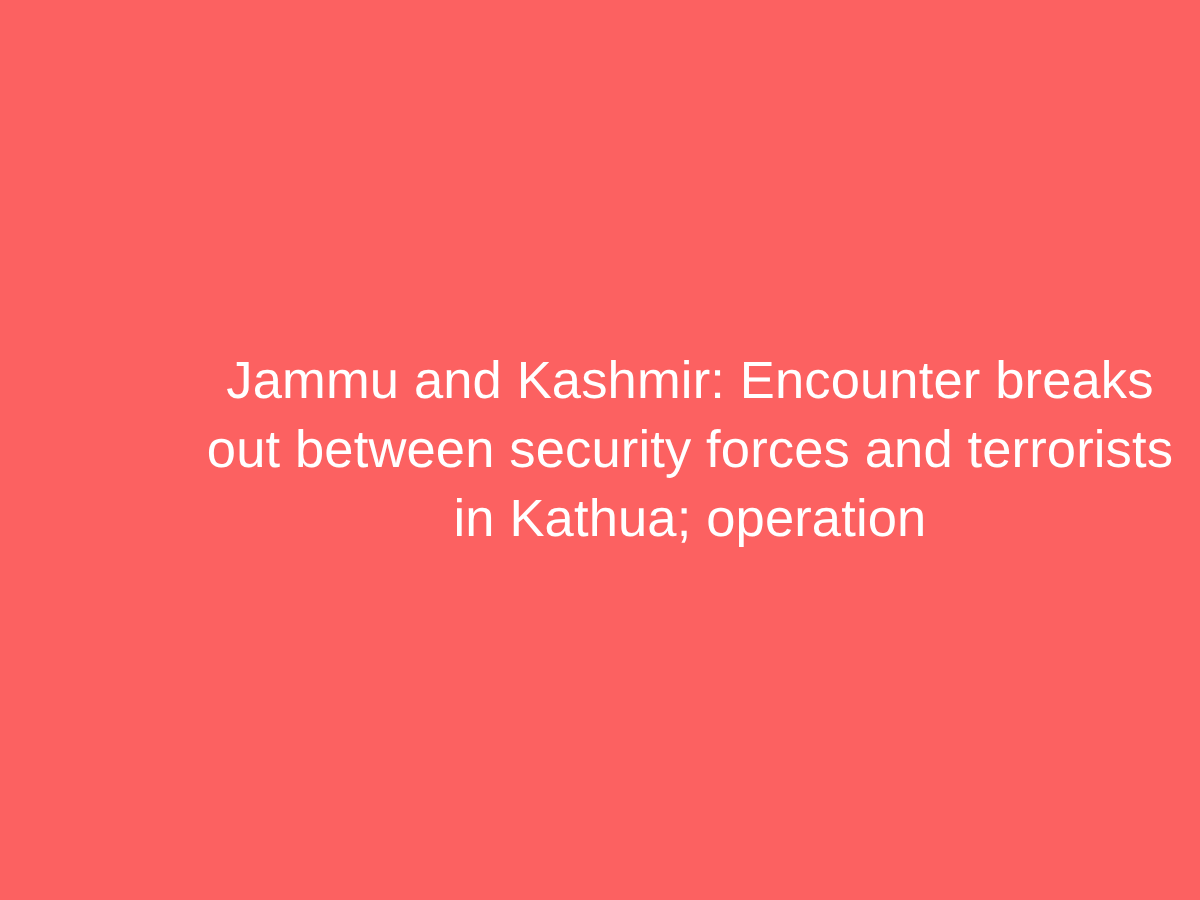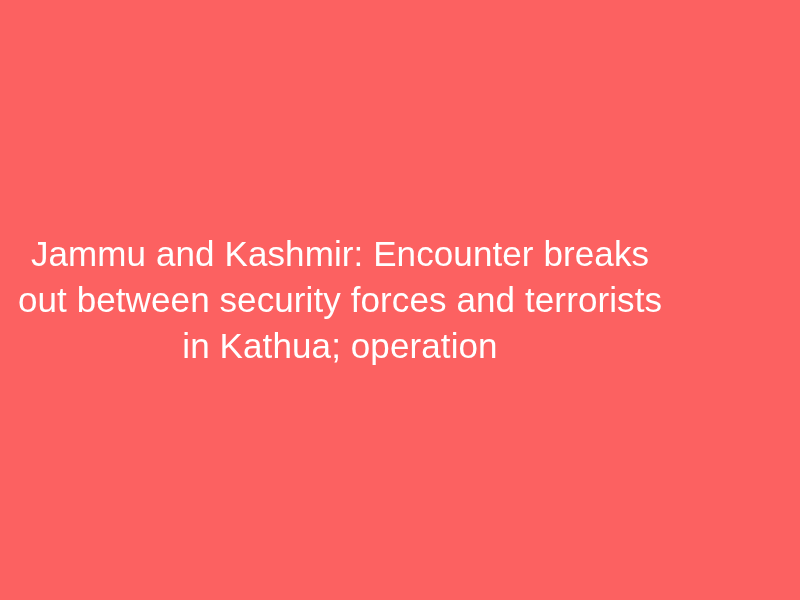--- a/index.html
+++ b/index.html
@@ -15,21 +15,21 @@
     font-family: "Liberation Sans", sans-serif;
   }
 
   .card {
     position: relative;
     width: 800px;
     height: 600px;
     background: #fc6161;
     display: flex;
     align-items: center;
-    justify-content: flex-start;
+    justify-content: flex-end;
     box-sizing: border-box;
   }
 
   .headline-block {
     width: 680px;
     text-align: center;
     padding: 0 10px;
     box-sizing: border-box;
   }
 

